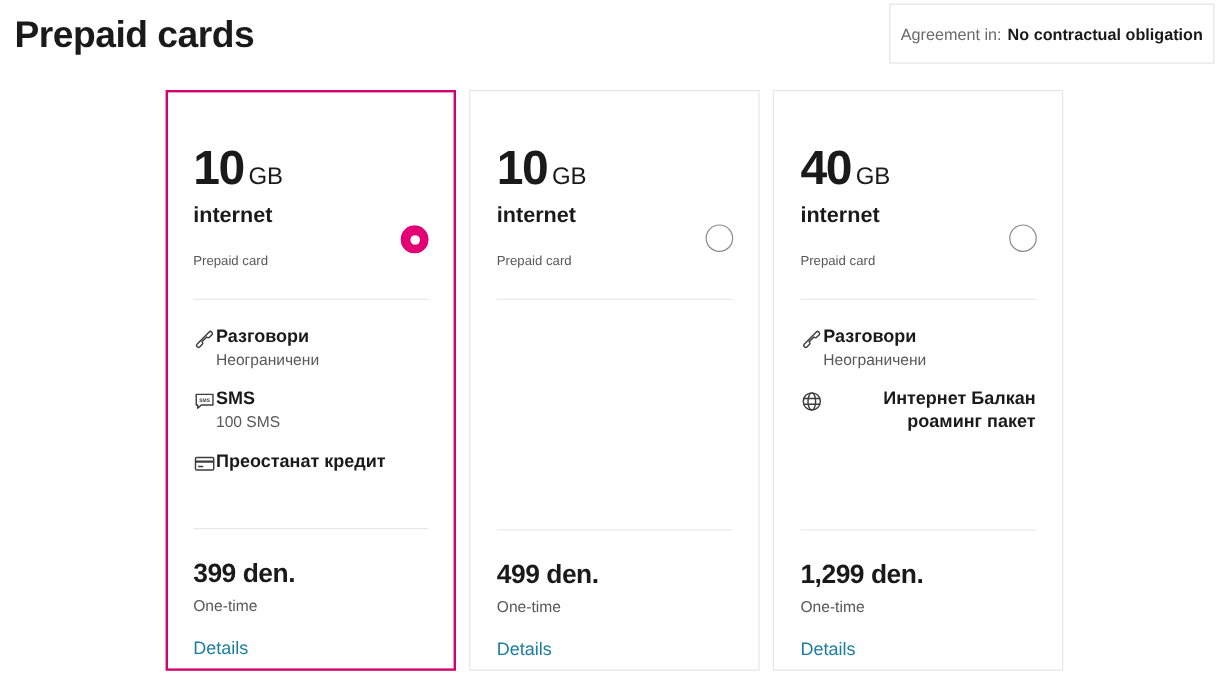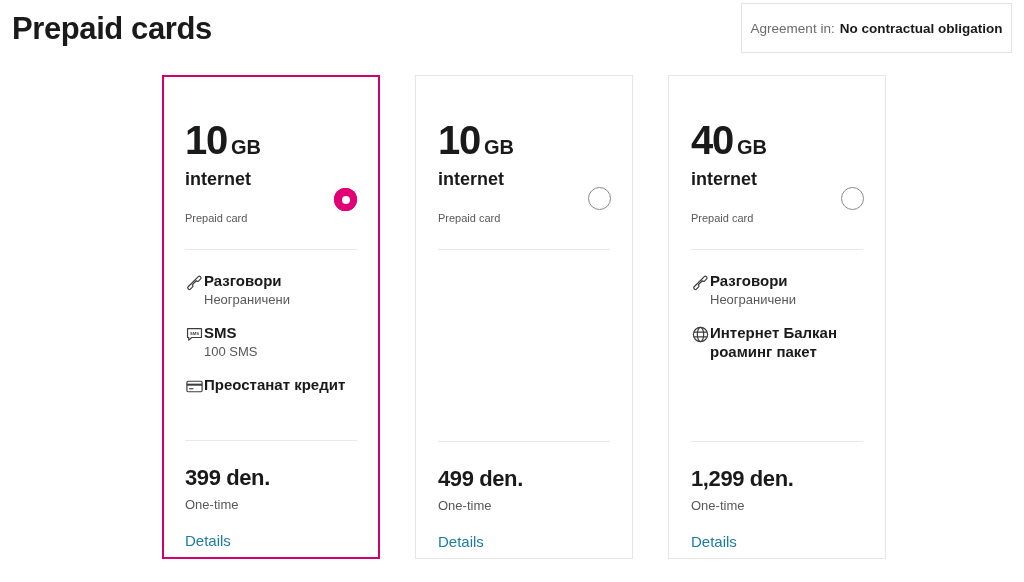--- a/index.html
+++ b/index.html
@@ -65,21 +65,20 @@
 
   .card {
     position: relative;
     width: 242px;
     height: 484px;
     background: #ffffff;
     border: 1px solid #e6e6e6;
     padding: 26px 22px 0 22px;
     display: flex;
     flex-direction: column;
-    margin-left: 24px;
   }
   .card.selected {
     border: 2px solid #d1006e;
     padding: 25px 21px 0 21px;
   }
 
   
   .radio {
     position: absolute;
     top: 111px;
@@ -116,21 +115,21 @@
     line-height: 1;
   }
   .headline-amount {
     font-size: 40px;
     font-weight: 700;
     letter-spacing: -1.2px;
     color: #1a1a1a;
   }
   .headline-unit {
     font-size: 20px;
-    font-weight: 700;
+    font-weight: 400;
     letter-spacing: -0.2px;
     color: #1a1a1a;
   }
   .headline-sub {
     margin-top: 9px;
     font-size: 18px;
     font-weight: 700;
     color: #1a1a1a;
     line-height: 20px;
   }
@@ -150,21 +149,21 @@
   
   .features {
     margin-top: 21px;
     flex: 1 1 auto;
   }
   .feature {
     display: flex;
     align-items: flex-start;
     margin-bottom: 14px;
   }
-  .feature:last-child { margin-bottom: 0; }
+  .feature:last-child { margin-bottom: 0; text-align: right; }
   .feature-icon {
     flex: 0 0 19px;
     width: 19px;
     height: 19px;
     margin-top: 2px;
     color: #3c3c3c;
     display: block;
   }
   .feature-icon svg { display: block; width: 19px; height: 19px; }
   .feature-text { min-width: 0; }

